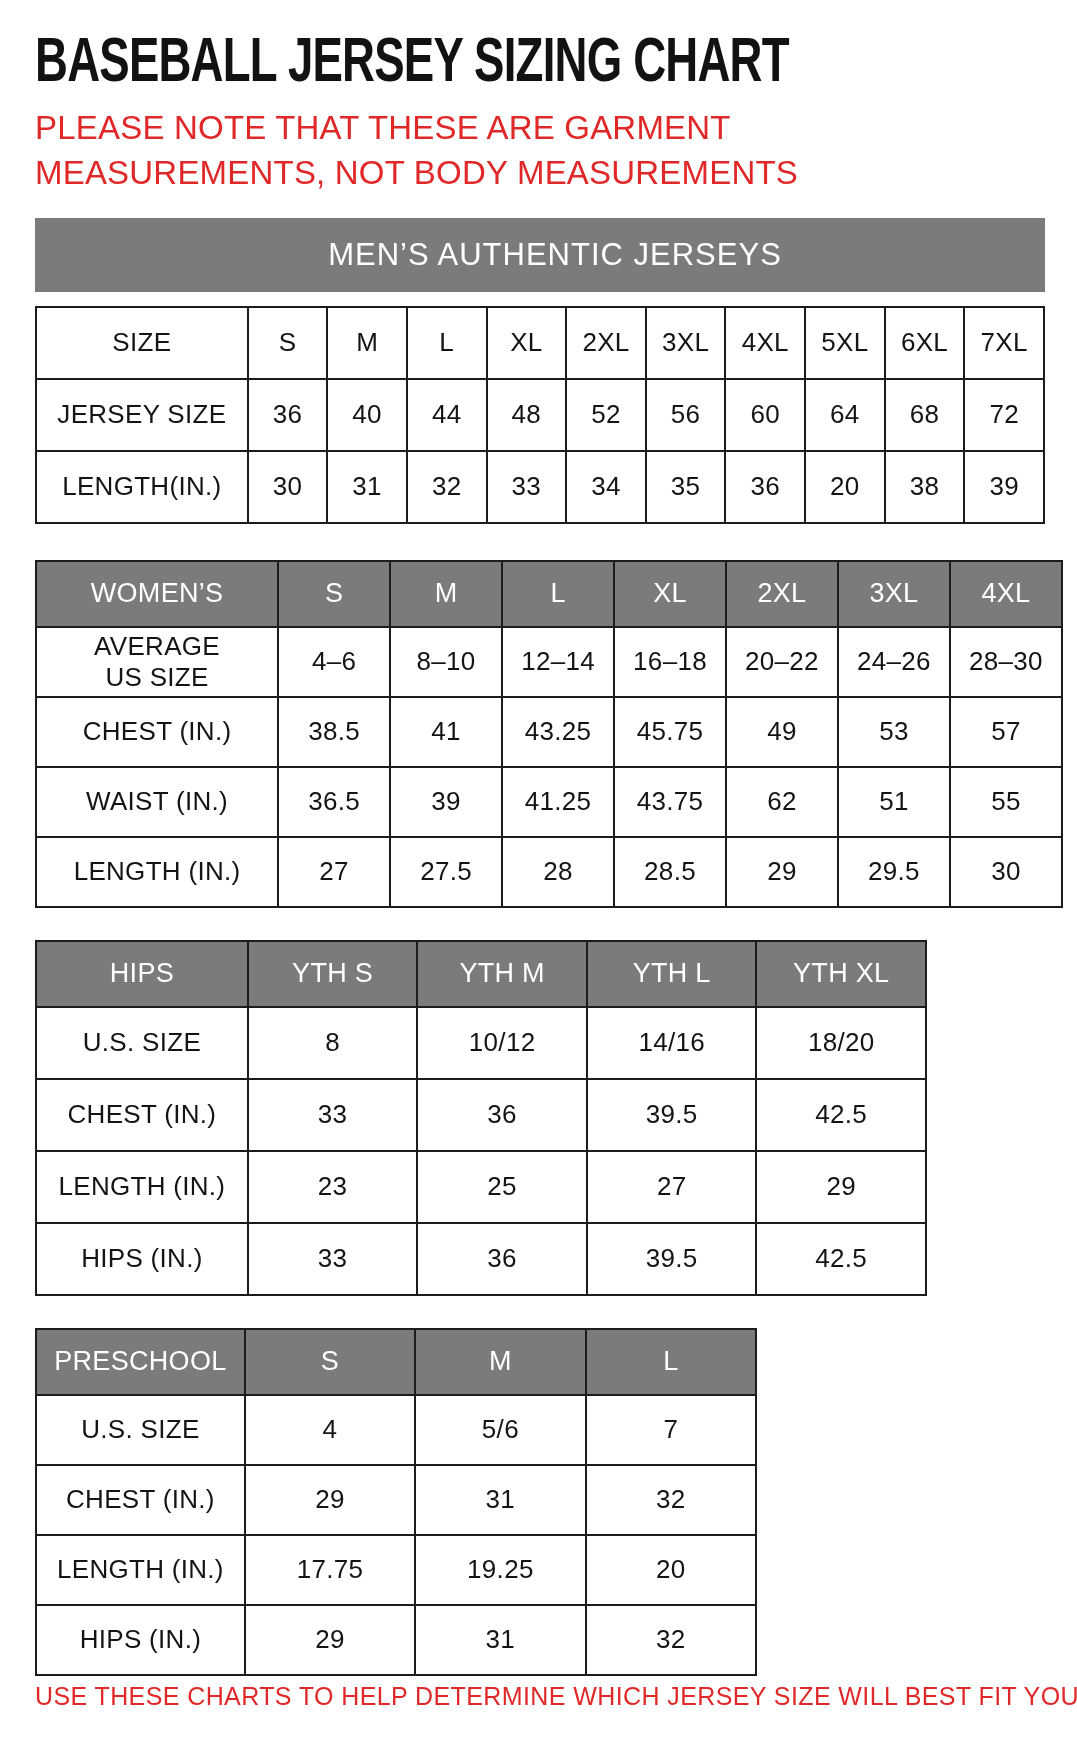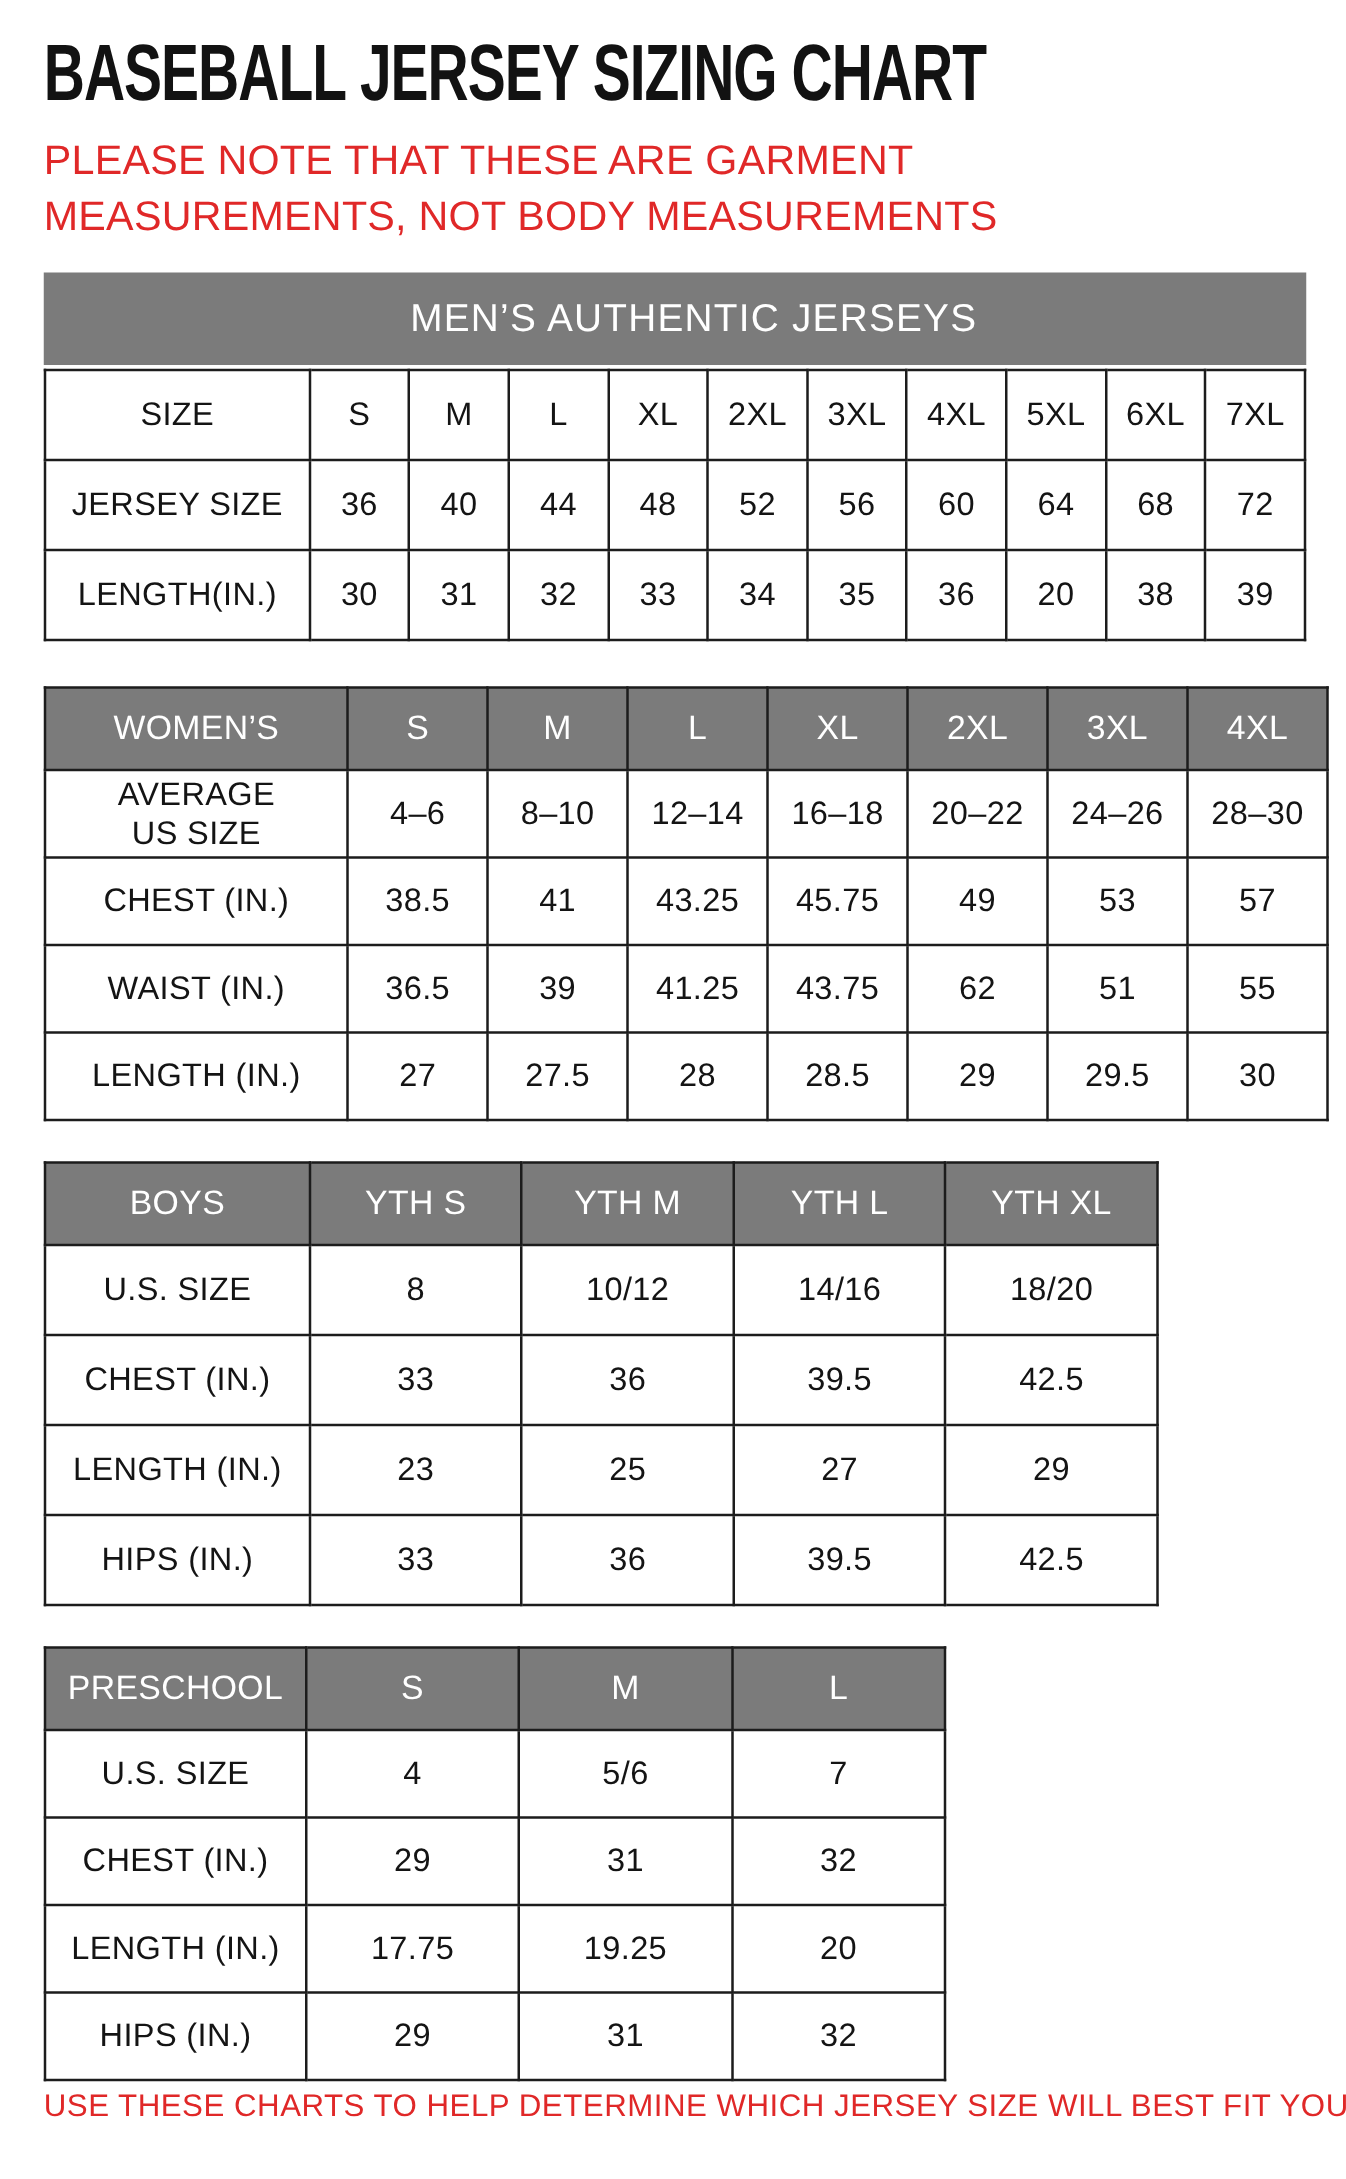--- a/index.html
+++ b/index.html
@@ -36,21 +36,21 @@
   }
   .tbl-wrap{margin-bottom:32px;}
   .banner{
     background:var(--gray);
     color:#ffffff;
     text-align:center;
     font-size:31px;
     letter-spacing:1px;
     height:74px;
     line-height:74px;
-    margin-bottom:3px;
+    margin-bottom:14px;
     padding-left:30px;
   }
   table{border-collapse:collapse;table-layout:fixed;width:100%;}
   td{
     border:2px solid var(--ink);
     text-align:center;
     vertical-align:middle;
     font-size:26px;
     color:#141414;
     padding:2px 4px;
@@ -190,21 +190,21 @@
             <td class="val">29.5</td>
             <td class="val">30</td>
           </tr>
         </tbody>
       </table>
     </section>
     <section class="tbl-wrap tbl-boys">
       <table>
         <tbody>
           <tr class="hdr">
-            <td class="label">BOYS</td>
+            <td class="label">HIPS</td>
             <td class="hd">YTH S</td>
             <td class="hd">YTH M</td>
             <td class="hd">YTH L</td>
             <td class="hd">YTH XL</td>
           </tr>
           <tr>
             <td class="label">U.S. SIZE</td>
             <td class="val">8</td>
             <td class="val">10/12</td>
             <td class="val">14/16</td>

